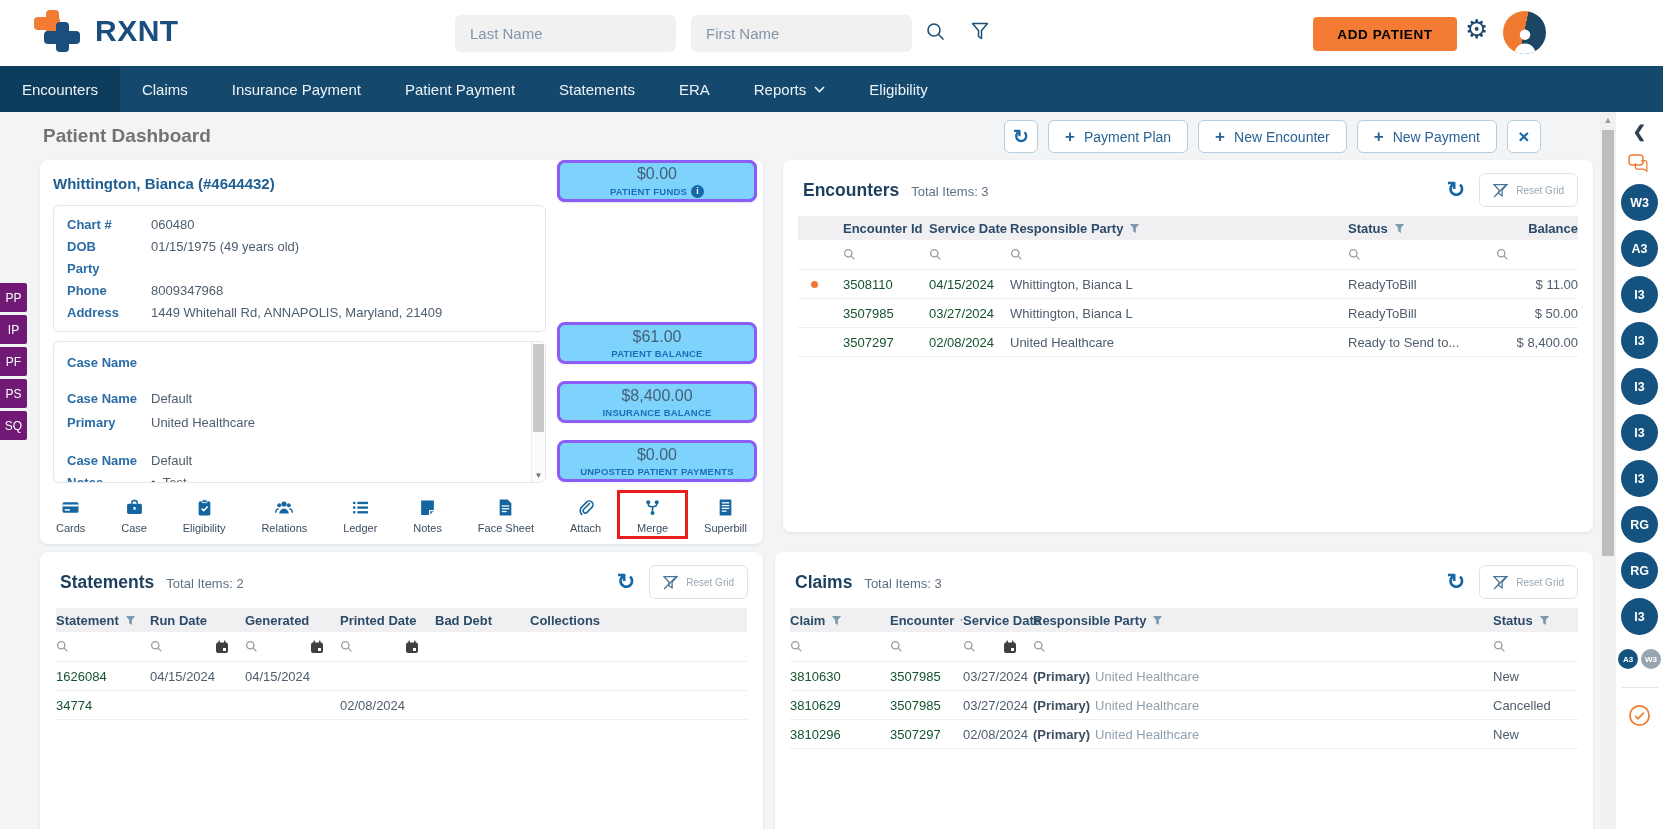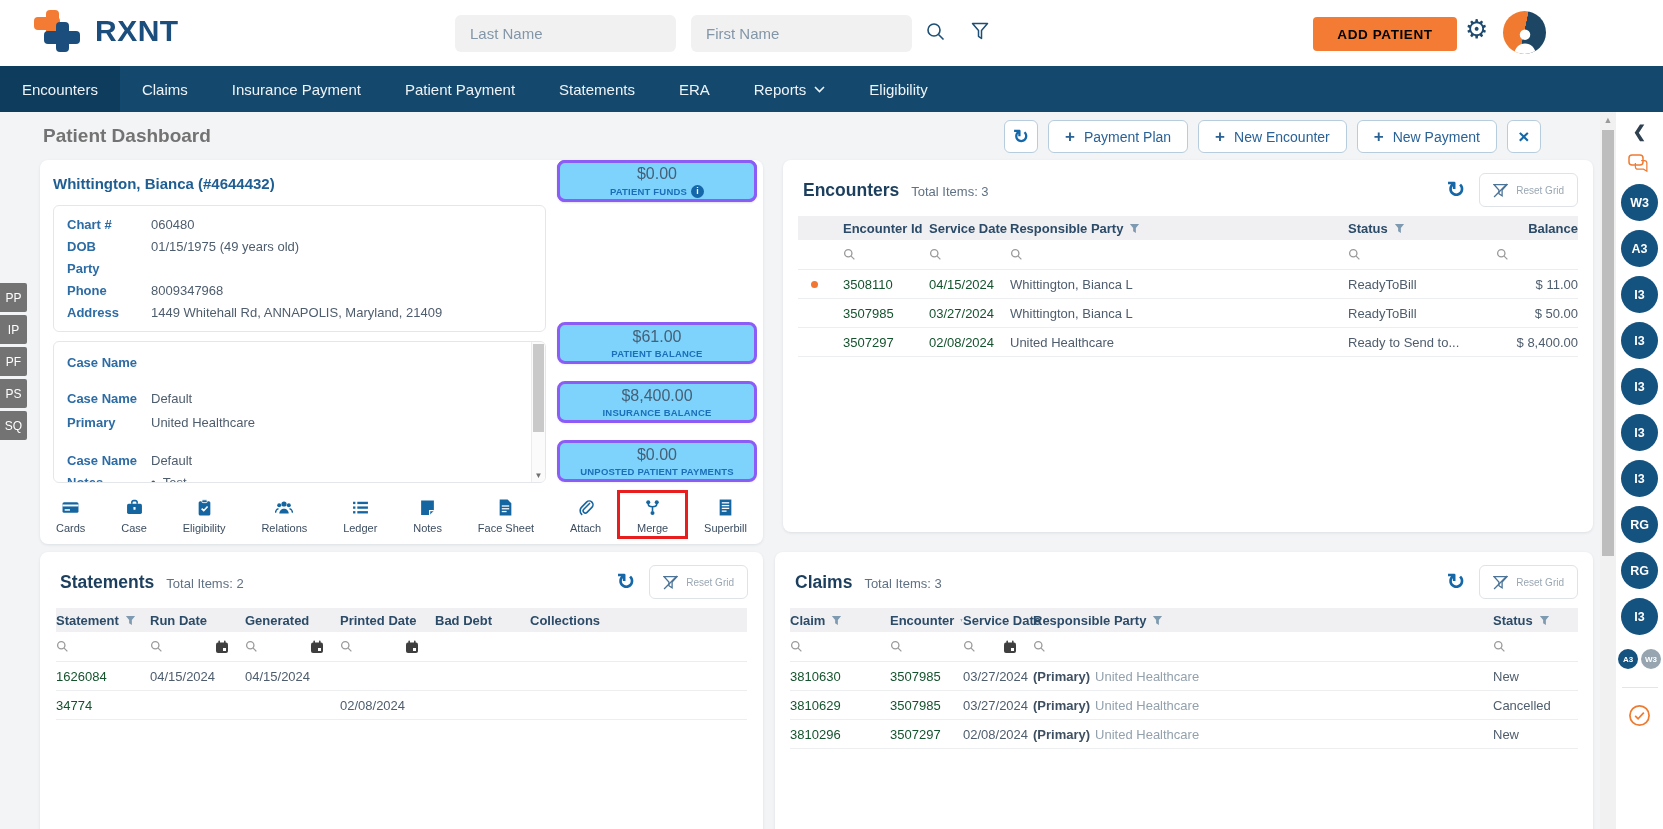--- a/index.html
+++ b/index.html
@@ -28,21 +28,21 @@
 
   
   .content{position:absolute;top:112px;left:0;width:1600px;height:717px;background:#f3f4f6}
   .page-title{position:absolute;left:43px;top:13px;font-size:19px;font-weight:bold;color:#737373}
   .actions{position:absolute;left:1004px;top:8px;display:flex;gap:10px}
   .act-btn{height:33px;border:1px solid #b7cddd;background:#fff;border-radius:6px;color:#2a6296;font-size:14px;display:flex;align-items:center;gap:9px;padding:0 16px;cursor:pointer;white-space:nowrap}
   .act-btn .plus{font-size:17px;font-weight:bold}
   .act-ic{width:34px;justify-content:center;padding:0;font-size:19px;font-weight:bold;color:#1467a8}
 
   .side-tabs{position:absolute;left:0;top:171px;display:flex;flex-direction:column;gap:3px;z-index:5}
-  .side-tab{width:27px;height:29px;background:#737373;color:#fff;font-size:12px;display:flex;align-items:center;justify-content:center;border-radius:0 2px 2px 0;cursor:pointer}
+  .side-tab{width:27px;height:29px;background:#701a75;color:#fff;font-size:12px;display:flex;align-items:center;justify-content:center;border-radius:0 2px 2px 0;cursor:pointer}
 
   .panel{position:absolute;background:#fff;border-radius:8px;box-shadow:0 1px 3px rgba(25,45,70,.10)}
   #patientCard{left:40px;top:48px;width:723px;height:384px}
   #encountersPanel{left:783px;top:48px;width:810px;height:372px}
   #statementsPanel{left:40px;top:440px;width:723px;height:360px}
   #claimsPanel{left:775px;top:440px;width:818px;height:360px}
 
   .panel-head{display:flex;align-items:center;padding:13px 15px 9px 20px}
   .panel-title{font-size:17.5px;font-weight:bold;color:#1d3f5e}
   .panel-total{font-size:13px;color:#5f7183;margin-left:12px;margin-top:3px}

